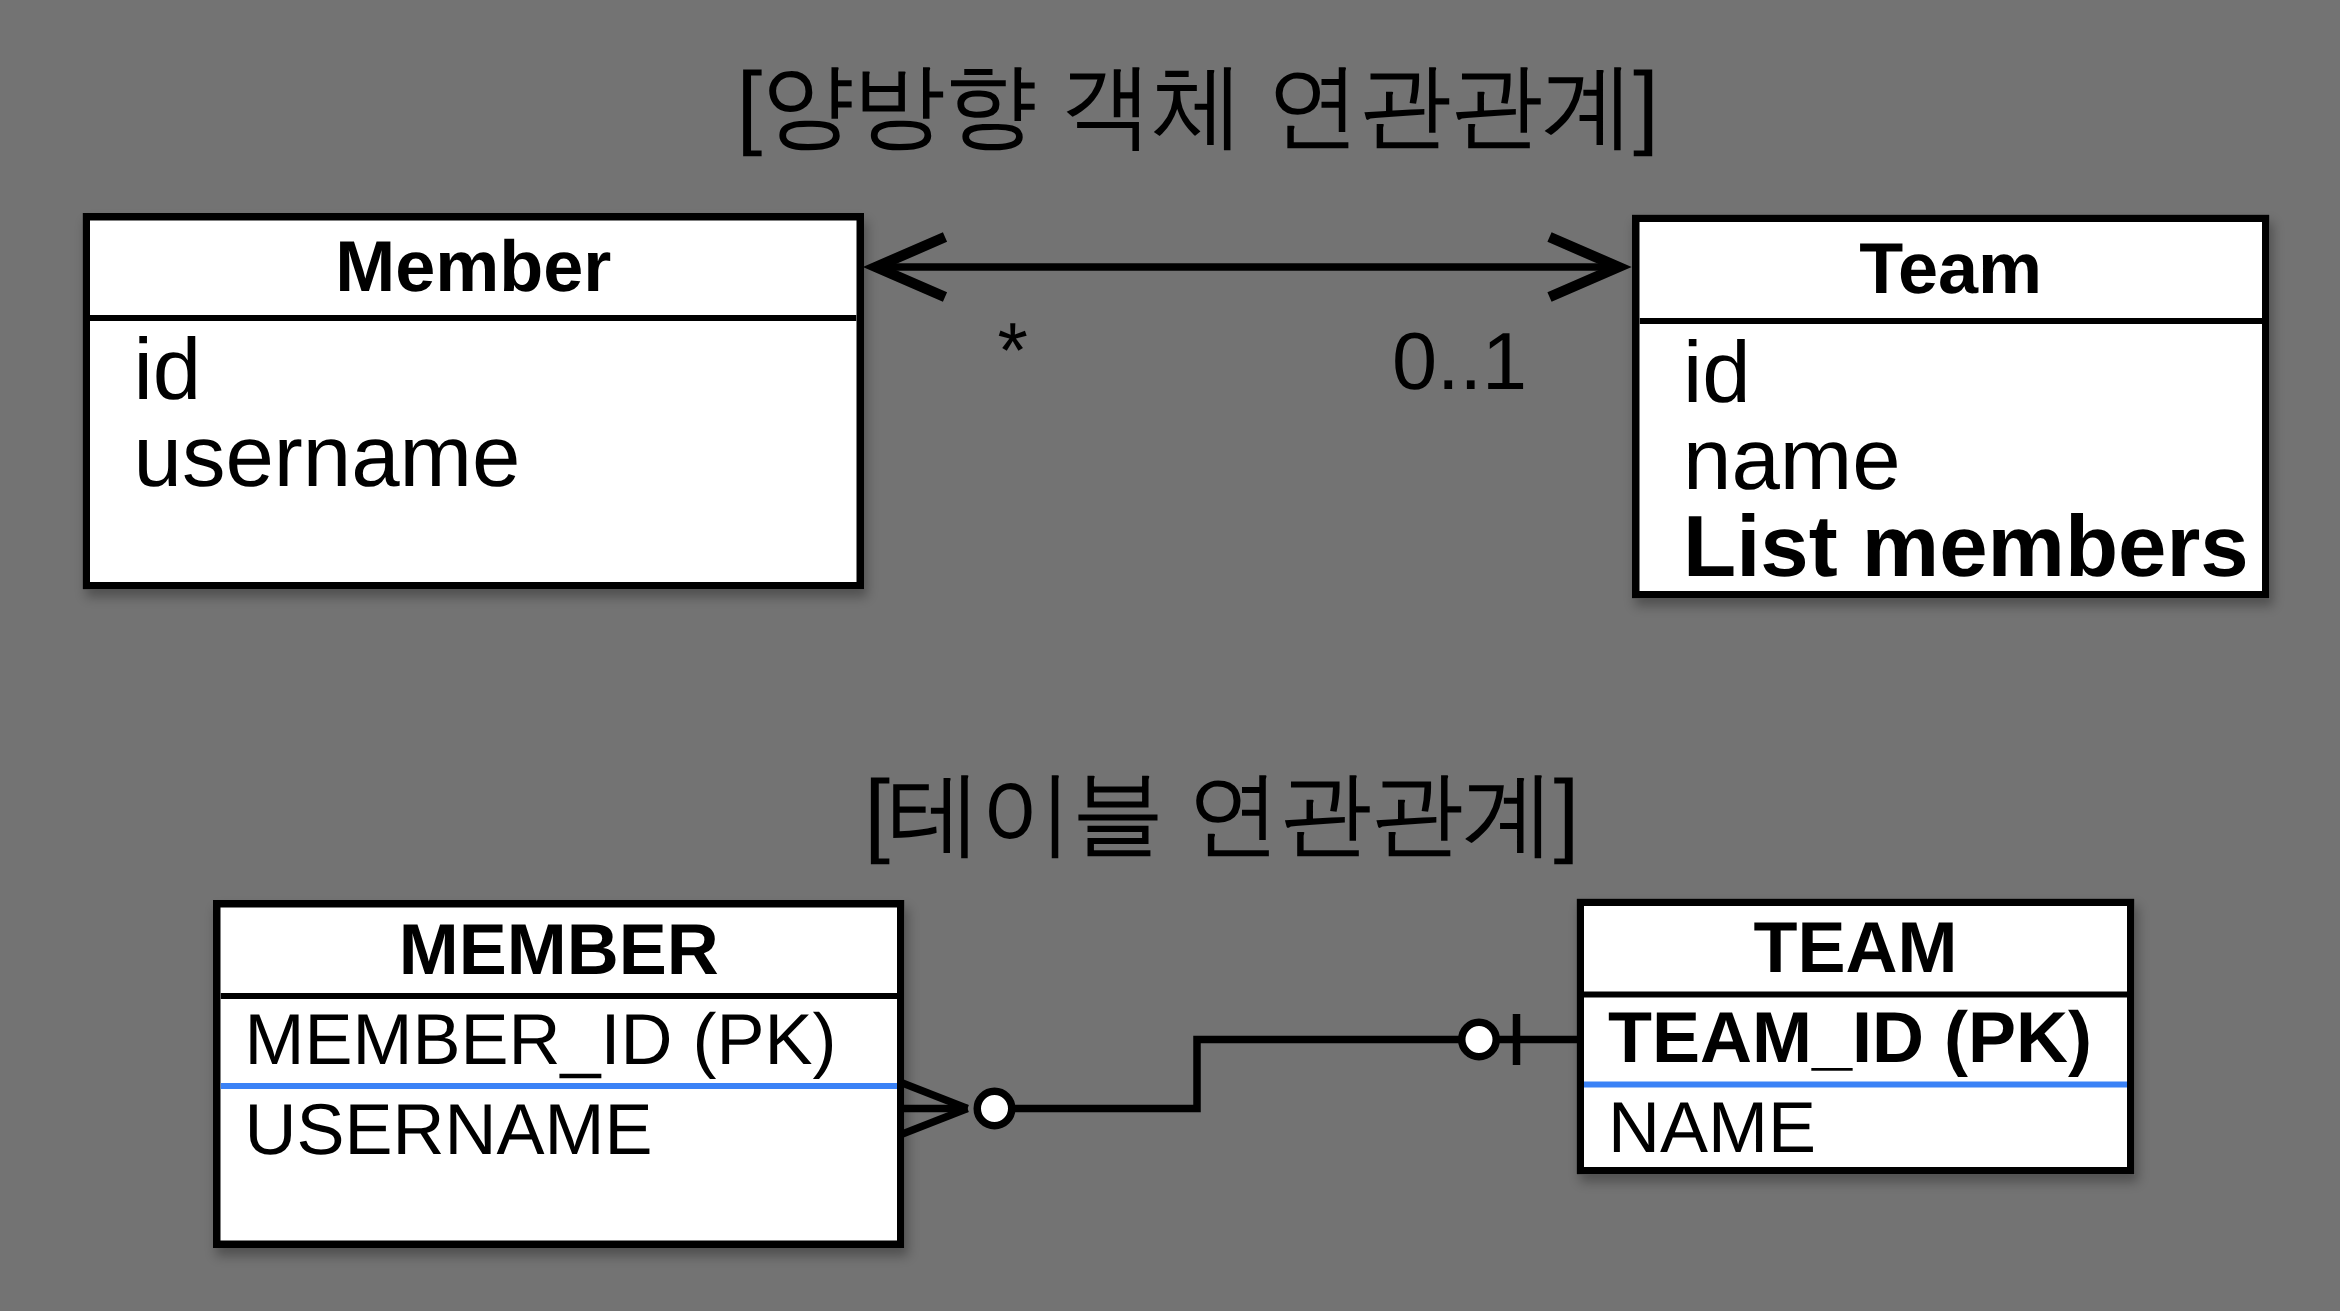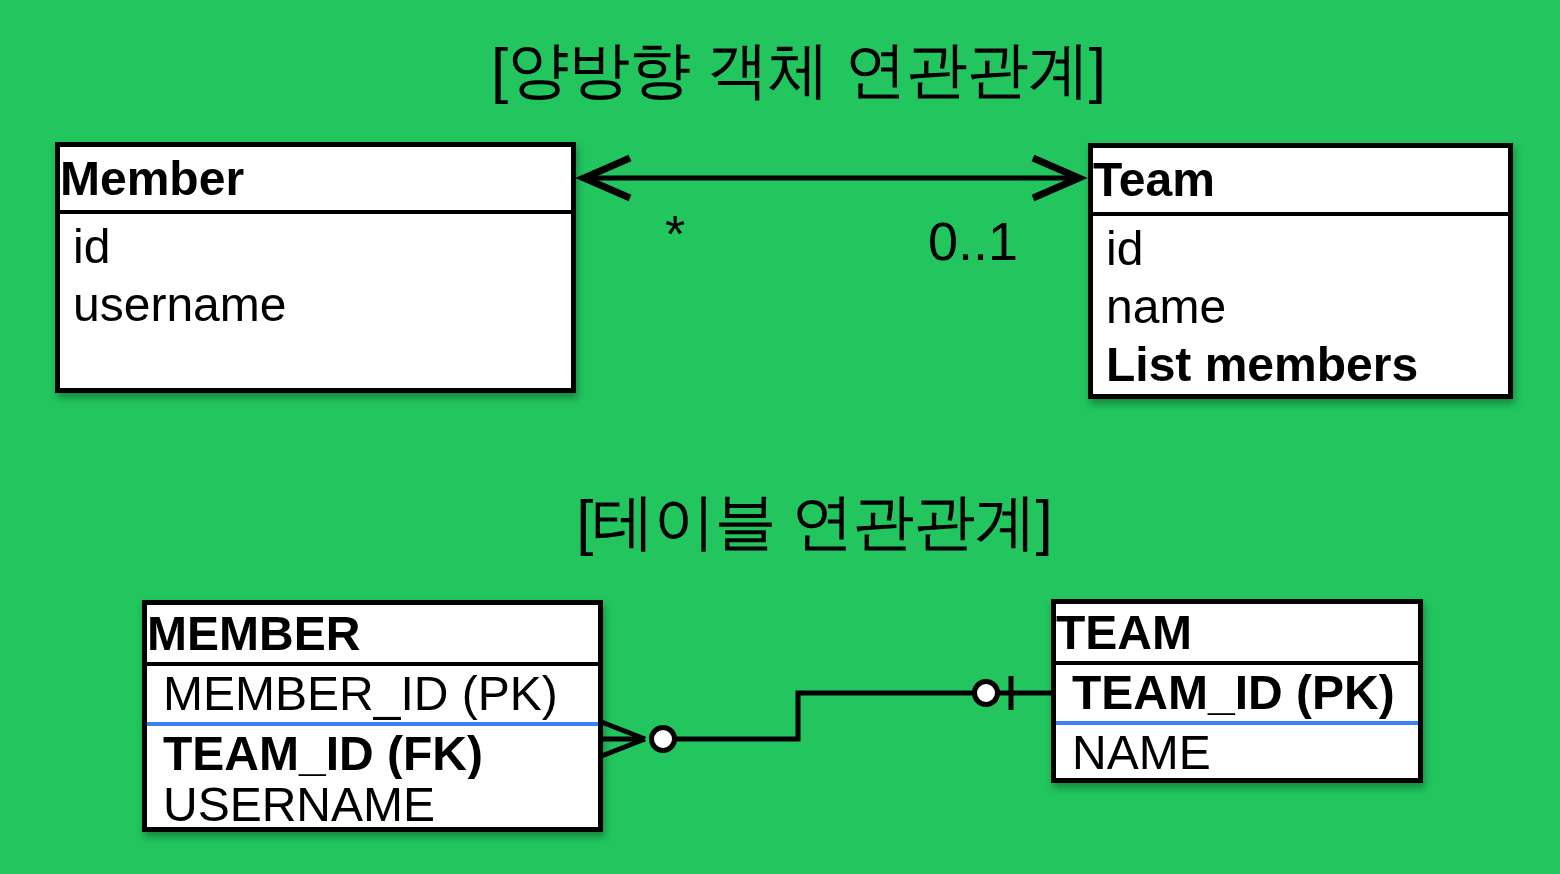--- a/index.html
+++ b/index.html
@@ -1,20 +1,20 @@
 <!DOCTYPE html>
 <html><head>
 <meta charset="utf-8">
 <style>
   html, body { margin: 0; padding: 0; background: #ffffff; }
   .canvas {
     position: relative;
     width: 1560px;
     height: 874px;
-    background: #22c55e;
+    background: #737373;
     font-family: "Liberation Sans", "DejaVu Sans", sans-serif;
     color: #000000;
     overflow: hidden;
   }
   .diagram-title {
     position: absolute;
     transform: translateX(-50%);
     font-size: 62px;
     font-weight: 400;
     letter-spacing: -1px;
@@ -24,25 +24,25 @@
   .uml-box, .db-table {
     position: absolute;
     box-sizing: border-box;
     background: #ffffff;
     border: 5px solid #000;
     box-shadow: 2px 5px 7px rgba(0,0,0,0.30);
     overflow: hidden;
   }
   .box-header {
     border-bottom: 4px solid #000;
-    text-align: left;
+    text-align: center;
     font-weight: bold;
   }
   .uml-box .box-header { font-size: 48px; line-height: 63px; height: 63px; }
-  .uml-fields { padding: 4px 8px 0 13px; font-size: 48px; line-height: 58px; }
+  .uml-fields { padding: 4px 8px 0 13px; font-size: 58px; line-height: 58px; margin-left: 16px; }
   .field { white-space: nowrap; }
   .bold { font-weight: bold; }
 
   
   .db-table .box-header { font-size: 48px; }
   .db-row {
     padding-left: 16px;
     font-size: 48px;
     white-space: nowrap;
     overflow: hidden;
@@ -105,27 +105,26 @@
     <div class="uml-fields">
       <div class="field">id</div>
       <div class="field">name</div>
       <div class="field bold">List members</div>
     </div>
   </div>
 
   <div class="mult-label mult-star">*</div>
   <div class="mult-label mult-zero-one">0..1</div>
 
-  <div class="diagram-title" style="left:814px; top:480px;">[테이블 연관관계]</div>
+  <div class="diagram-title" style="left:814px; top:500px;">[테이블 연관관계]</div>
 
   <div class="db-table member-table">
     <div class="box-header">MEMBER</div>
     <div class="db-row row-pk row-divider">MEMBER_ID (PK)</div>
     <div class="comp2">
-      <div class="db-row bold">TEAM_ID (FK)</div>
       <div class="db-row">USERNAME</div>
     </div>
   </div>
 
   <div class="db-table team-table">
     <div class="box-header">TEAM</div>
     <div class="db-row row-pk row-divider bold">TEAM_ID (PK)</div>
     <div class="db-row row-name">NAME</div>
   </div>
 

